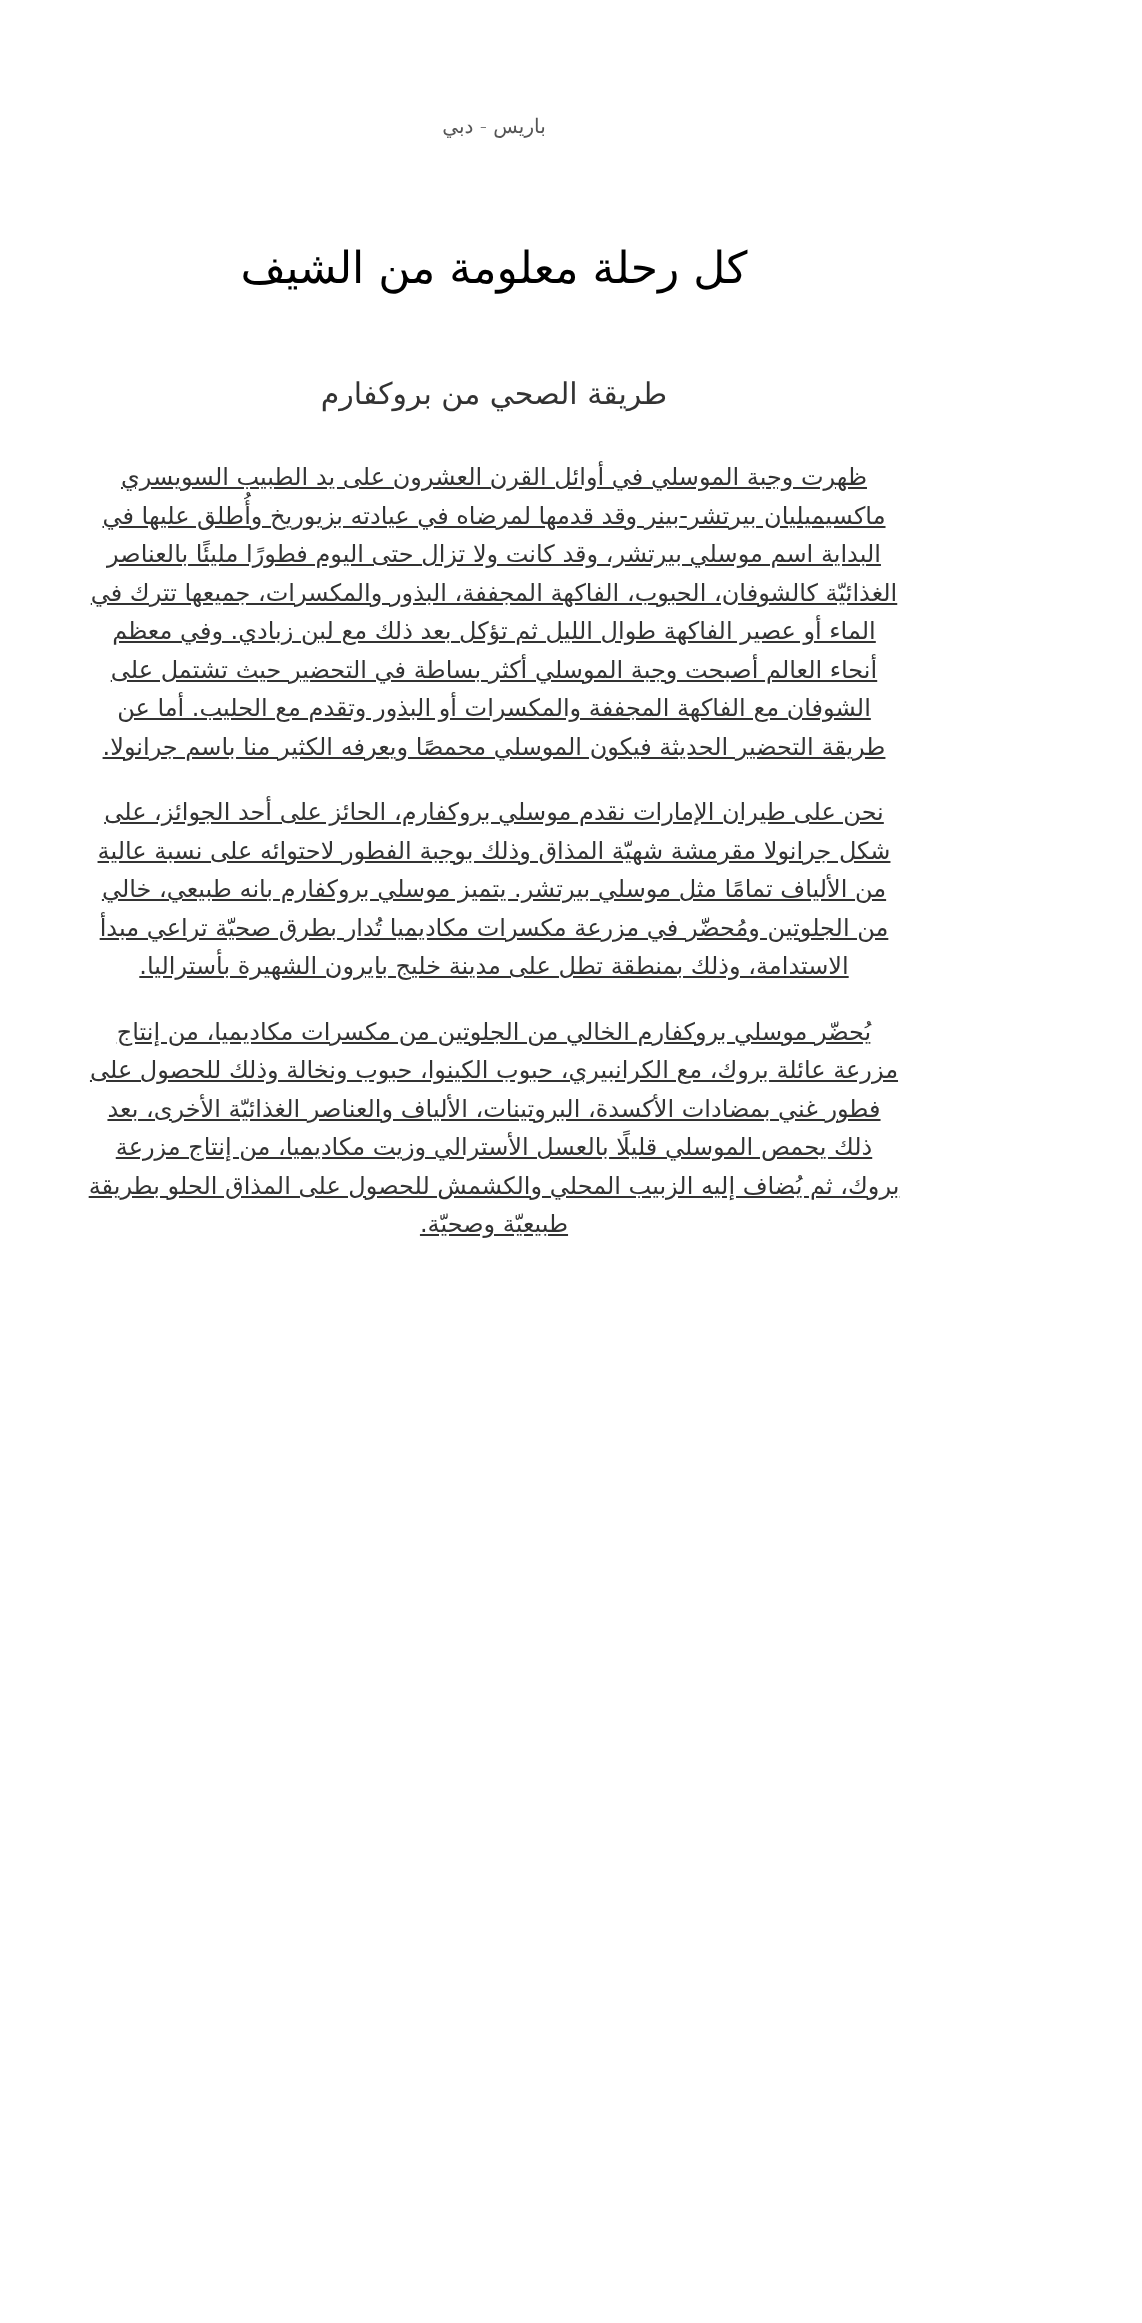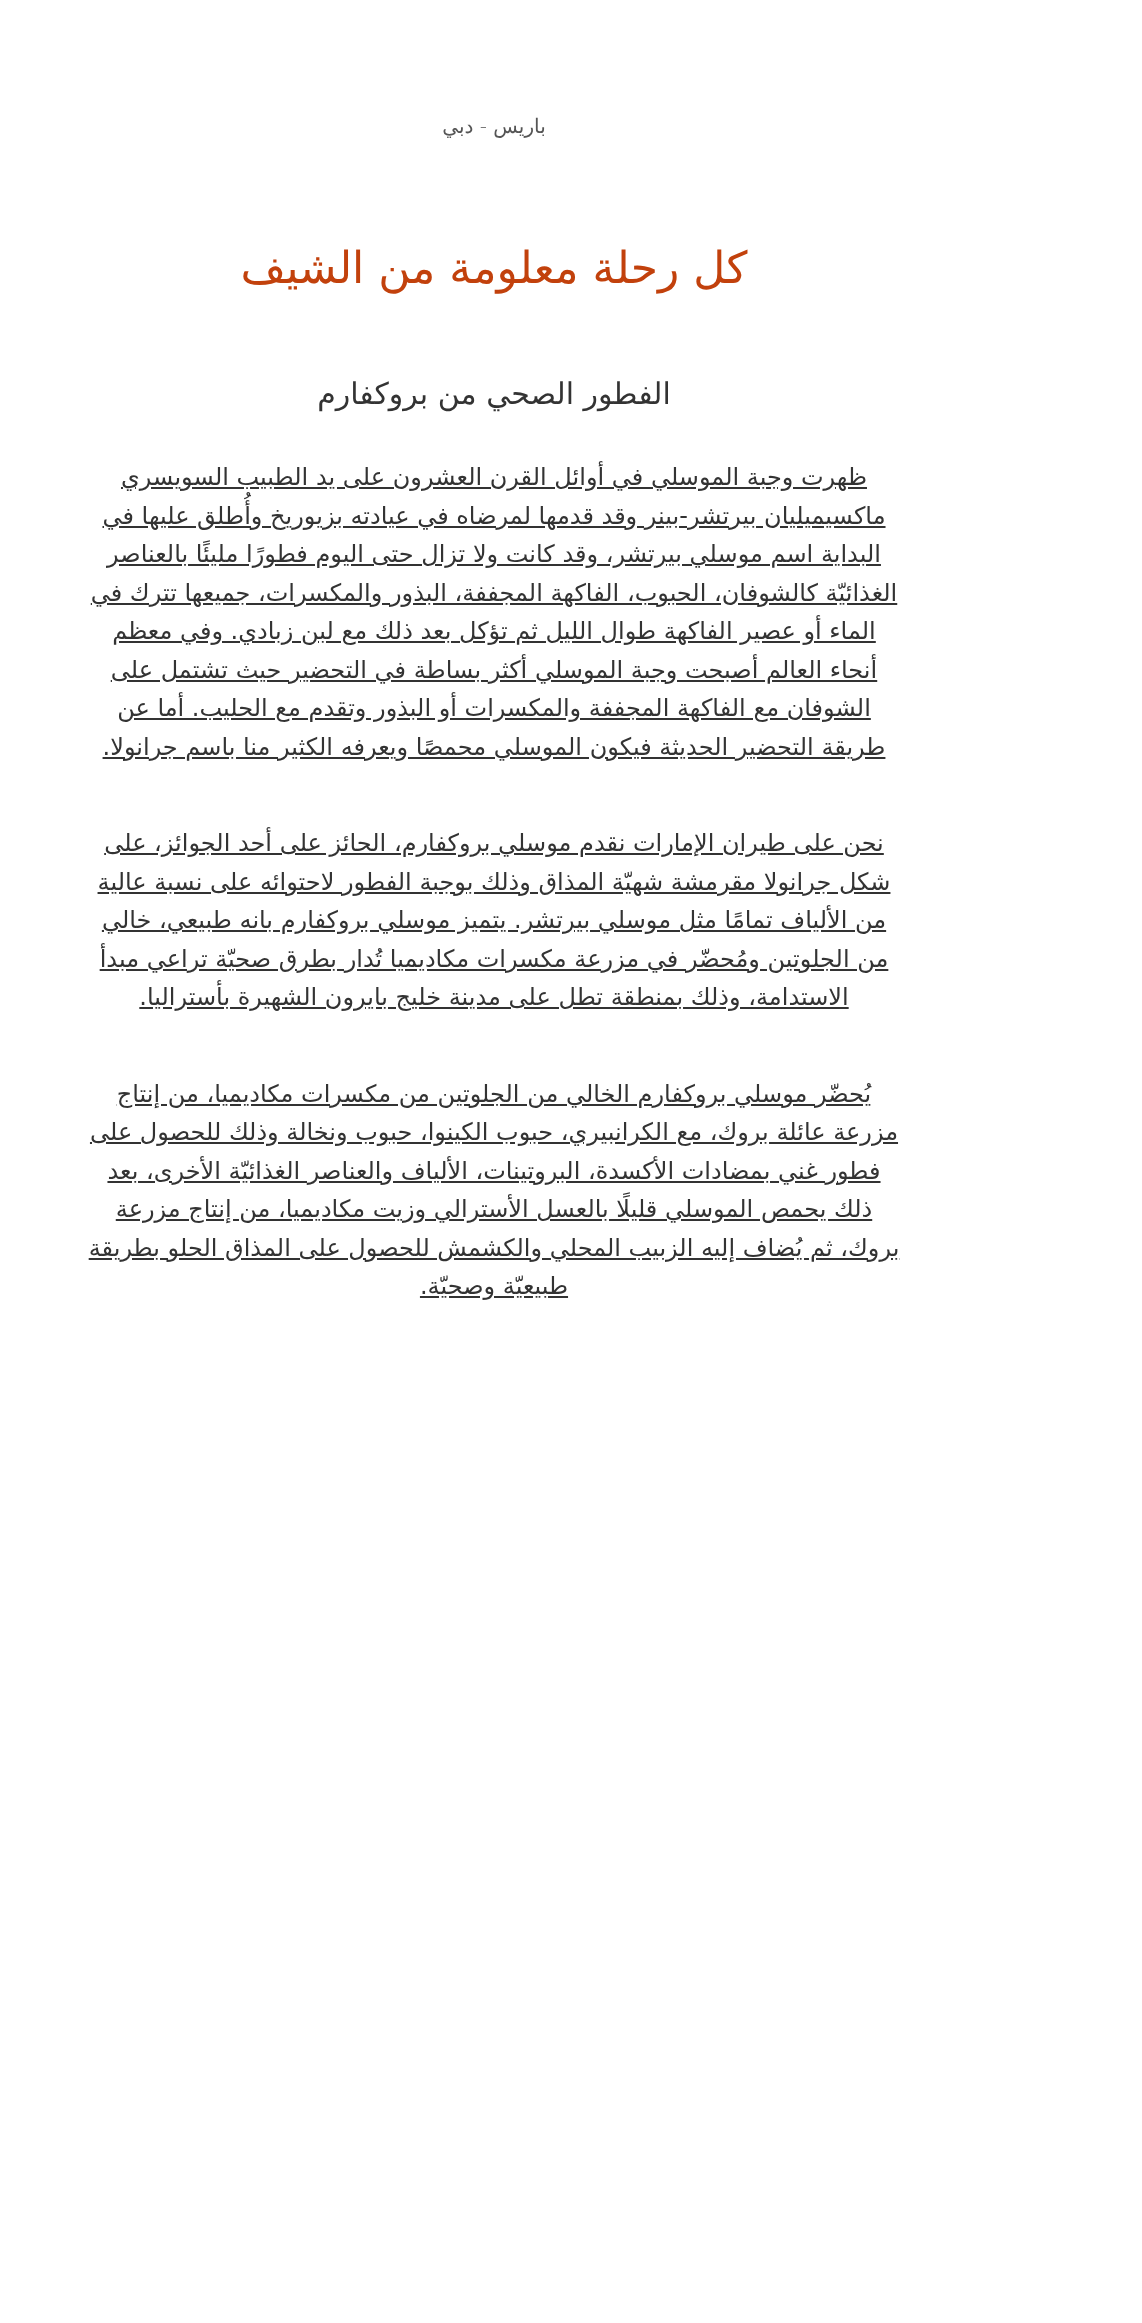--- a/index.html
+++ b/index.html
@@ -28,21 +28,21 @@
       line-height: 28px;
       color: #555555;
       font-weight: 300;
     }
     .title {
       margin: 0;
       margin-top: 98px;
       font-size: 44px;
       line-height: 60px;
       font-weight: 300;
-      color: #c2410c;
+      color: #000000;
     }
     .intro {
       margin: 0 auto;
       margin-top: 60px;
       font-size: 24px;
       line-height: 38.5px;
       color: #8a8a8a;
       max-width: 980px;
     }
     .section-title {
@@ -55,25 +55,25 @@
     }
     .body-para {
       margin: 0 auto;
       font-size: 24px;
       line-height: 38.5px;
       color: #333333;
       max-width: 960px;
       text-decoration: underline;
     }
     .body-para.first { margin-top: 42px; }
-    .body-para + .body-para { margin-top: 58px; }
+    .body-para + .body-para { margin-top: 27px; }
   </style>
 </head>
 <body>
 
 <main class="page">
   <p class="route">باريس - دبي</p>
   <h1 class="title">كل رحلة معلومة من الشيف</h1>
-  <h2 class="section-title">الفطور الصحي من بروكفارم</h2>
+  <h2 class="section-title">طريقة الصحي من بروكفارم</h2>
   <p class="body-para first">ظهرت وجبة الموسلي في أوائل القرن العشرون على يد الطبيب السويسري ماكسيميليان بيرتشر-بينر وقد قدمها لمرضاه في عيادته بزيوريخ وأُطلق عليها في البداية اسم موسلي بيرتشر، وقد كانت ولا تزال حتى اليوم فطورًا مليئًا بالعناصر الغذائيّة كالشوفان، الحبوب، الفاكهة المجففة، البذور والمكسرات، جميعها تترك في الماء أو عصير الفاكهة طوال الليل ثم تؤكل بعد ذلك مع لبن زبادي. وفي معظم أنحاء العالم أصبحت وجبة الموسلي أكثر بساطة في التحضير حيث تشتمل على الشوفان مع الفاكهة المجففة والمكسرات أو البذور وتقدم مع الحليب. أما عن طريقة التحضير الحديثة فيكون الموسلي محمصًا ويعرفه الكثير منا باسم جرانولا.</p>
   <p class="body-para">نحن على طيران الإمارات نقدم موسلي بروكفارم، الحائز على أحد الجوائز، على شكل جرانولا مقرمشة شهيّة المذاق وذلك بوجبة الفطور لاحتوائه على نسبة عالية من الألياف تمامًا مثل موسلي بيرتشر. يتميز موسلي بروكفارم بانه طبيعي، خالي من الجلوتين ومُحضّر في مزرعة مكسرات مكاديميا تُدار بطرق صحيّة تراعي مبدأ الاستدامة، وذلك بمنطقة تطل على مدينة خليج بايرون الشهيرة بأستراليا.</p>
   <p class="body-para">يُحضّر موسلي بروكفارم الخالي من الجلوتين من مكسرات مكاديميا، من إنتاج مزرعة عائلة بروك، مع الكرانبيري، حبوب الكينوا، حبوب ونخالة وذلك للحصول على فطور غني بمضادات الأكسدة، البروتينات، الألياف والعناصر الغذائيّة الأخرى، بعد ذلك يحمص الموسلي قليلًا بالعسل الأسترالي وزيت مكاديميا، من إنتاج مزرعة بروك، ثم يُضاف إليه الزبيب المحلي والكشمش للحصول على المذاق الحلو بطريقة طبيعيّة وصحيّة.</p>
 </main>
 
 </body></html>

